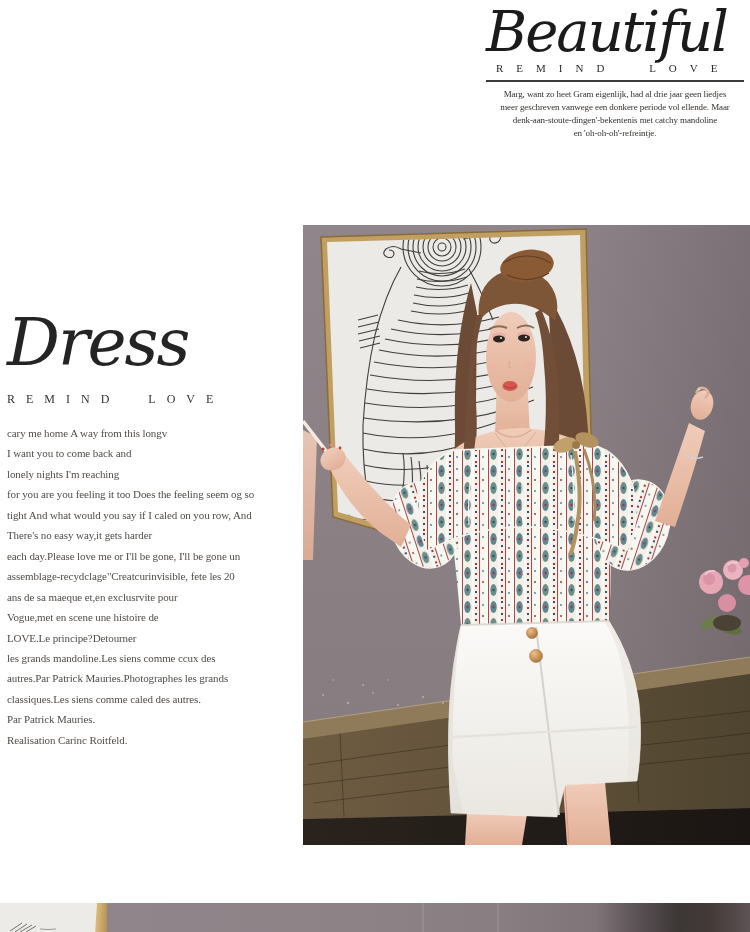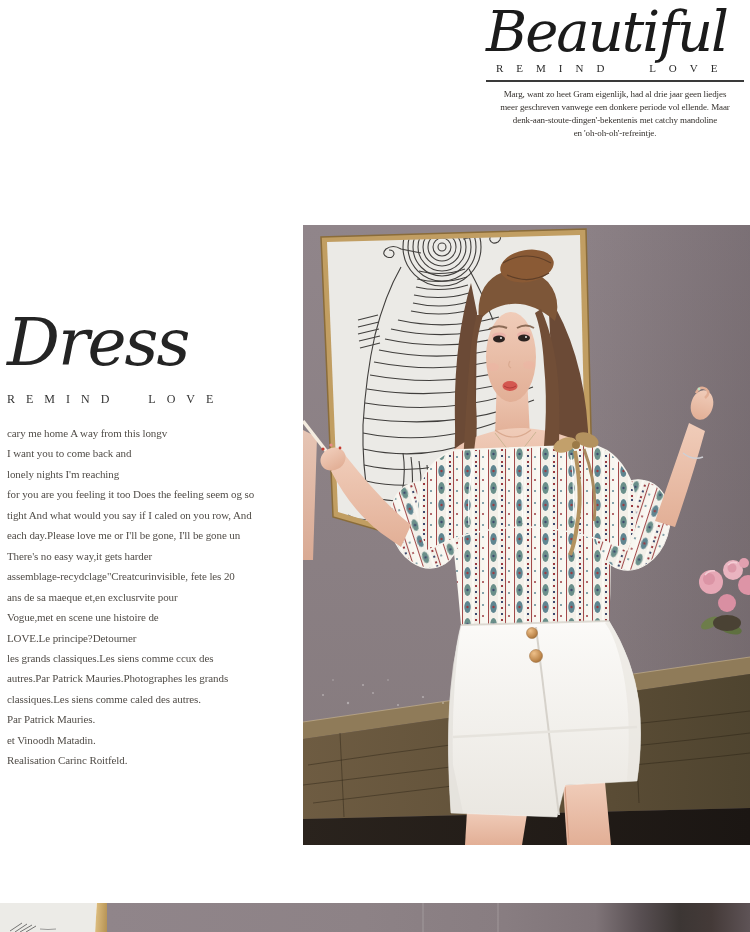--- a/index.html
+++ b/index.html
@@ -56,31 +56,30 @@
 
   <section class="dress">
     <div class="d-title">Dress</div>
     <div class="d-sub">REMIND LOVE</div>
     <div class="d-para">
       <div>cary me home A way from this longv</div>
       <div>I want you to come back and</div>
       <div>lonely nights I'm reaching</div>
       <div>for you are you feeling it too Does the feeling seem og so</div>
       <div>tight And what would you say if I caled on you row, And</div>
+      <div>There's no easy way,it gets harder</div>
       <div>each day.Please love me or I'll be gone, I'll be gone un</div>
-      <div>There's no easy way,it gets harder</div>
       <div>assemblage-recydclage"Creatcurinvisible, fete les 20</div>
       <div>ans de sa maeque et,en exclusrvite pour</div>
       <div>Vogue,met en scene une histoire de</div>
       <div>LOVE.Le principe?Detourner</div>
-      <div>les grands classiques.Les siens comme ccux des</div>
+      <div>les grands mandoline.Les siens comme ccux des</div>
       <div>autres.Par Patrick Mauries.Photographes les grands</div>
       <div>classiques.Les siens comme caled des autres.</div>
       <div>Par Patrick Mauries.</div>
-      <div>et Vinoodh Matadin.</div>
       <div>Realisation Carinc Roitfeld.</div>
     </div>
   </section>
 
   <svg class="photo" viewBox="0 0 447 620" xmlns="http://www.w3.org/2000/svg">
     <defs>
       <linearGradient id="wallGrad" x1="0" y1="0" x2="0" y2="1">
         <stop offset="0" stop-color="#90858a"></stop>
           <stop offset="1" stop-color="#857a7d"></stop>
       </linearGradient>

